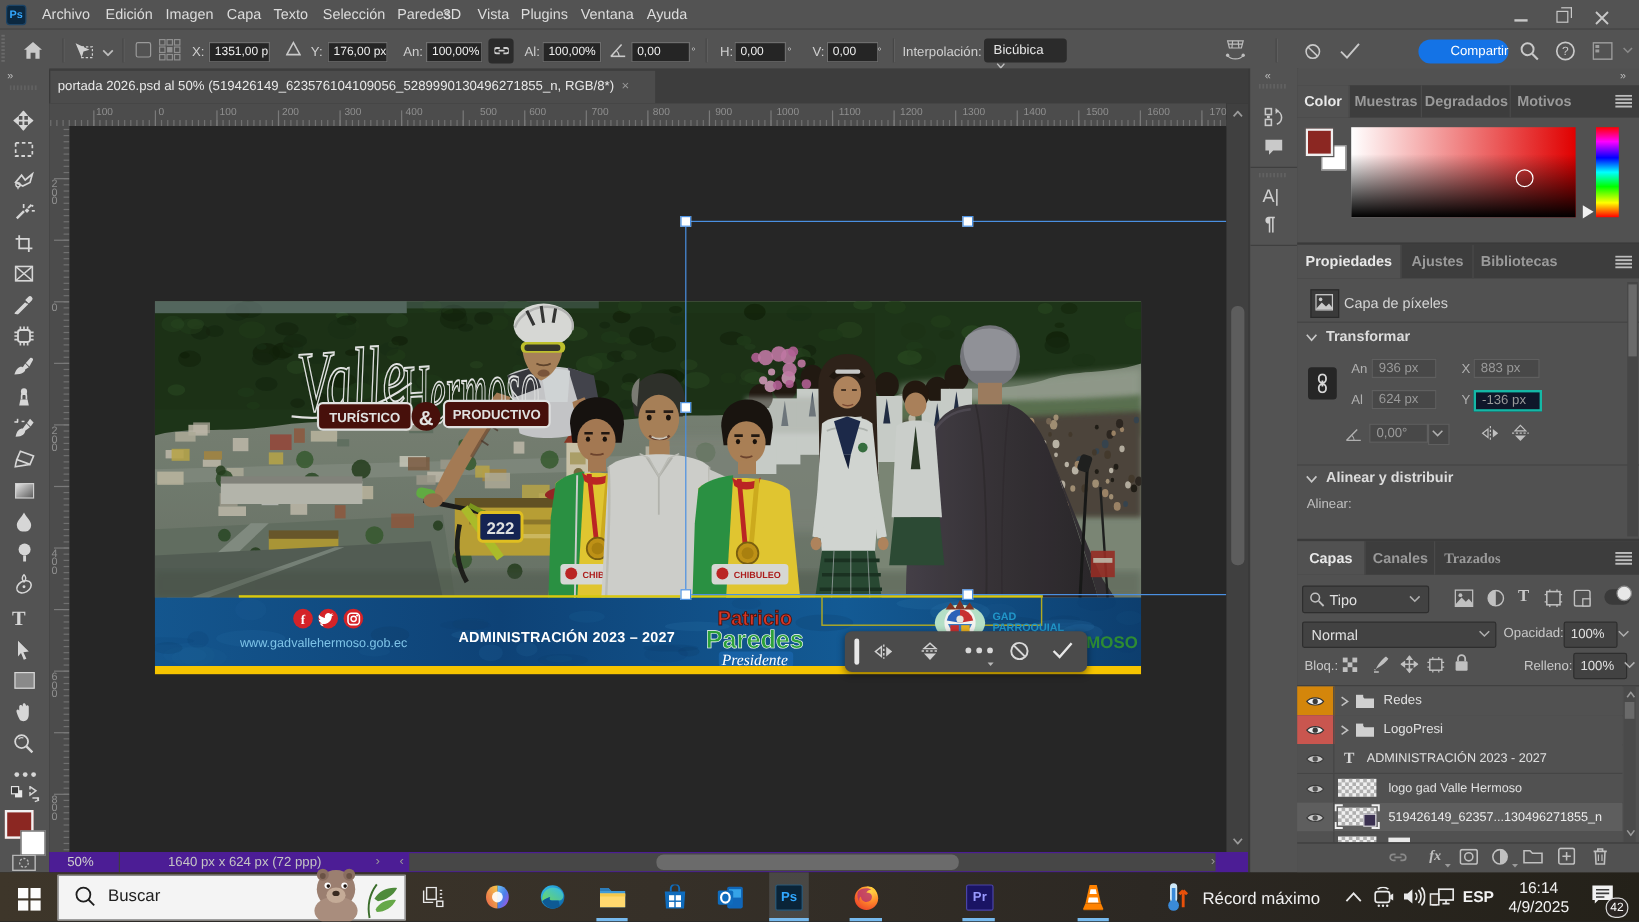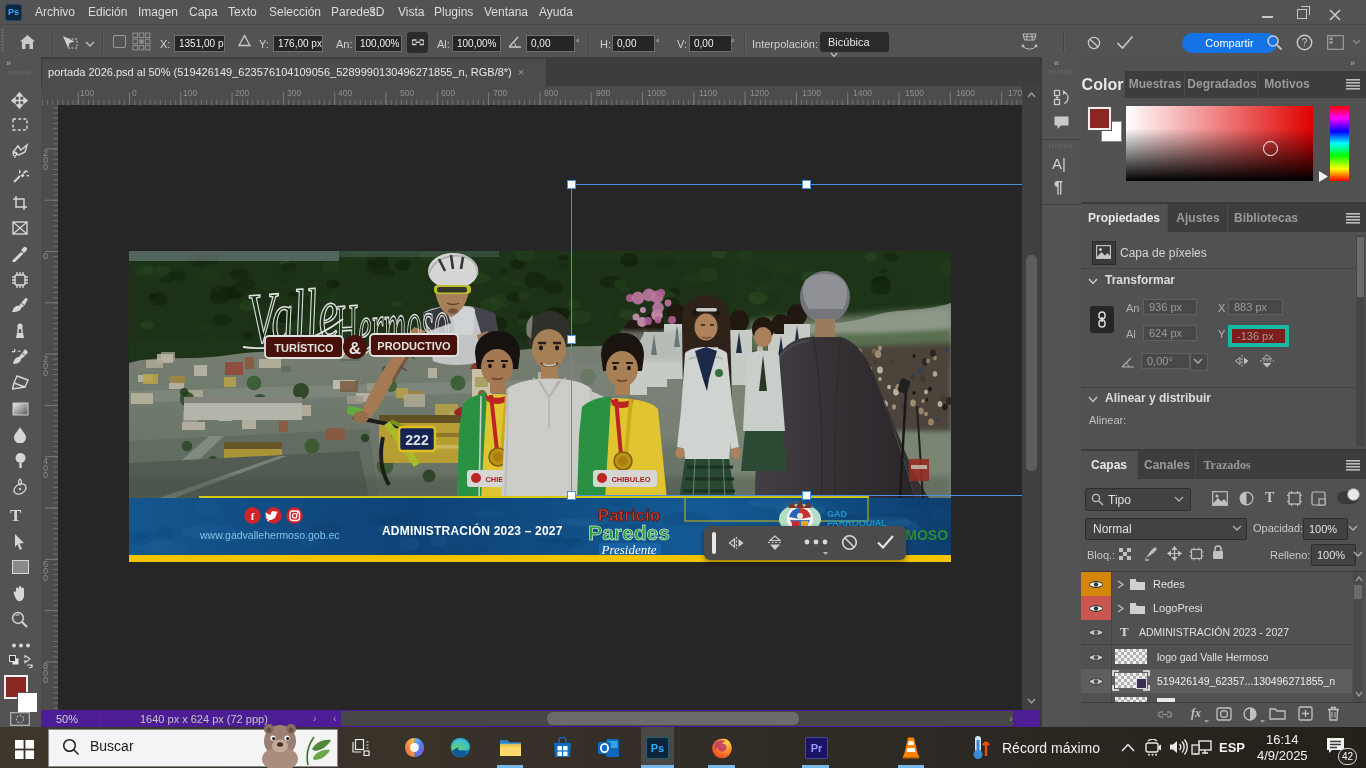--- a/index.html
+++ b/index.html
@@ -142,21 +142,21 @@
       </g>
     </svg>
  <div class="osep" style="left:1063px;"></div>
  <svg class="abs" style="left:1087px;top:11px;" width="14" height="14" viewBox="0 0 14 14">
       <circle cx="7" cy="7" r="5.6" fill="none" stroke="#c9c9c9" stroke-width="1.3"></circle>
       <path d="M3 3.2 L11 10.8" stroke="#c9c9c9" stroke-width="1.3"></path>
     </svg>
  <svg class="abs" style="left:1116px;top:10px;" width="18" height="15" viewBox="0 0 18 15">
       <path d="M1.5 8 L6.5 13 L16.5 1.5" stroke="#c9c9c9" stroke-width="1.6" fill="none"></path>
     </svg>
- <div class="abs" style="left:1182px;top:8px;width:95px;height:20px;background:#1473e6;border-radius:10px;color:#fff;font-size:11px;text-align:center;line-height:20px;">Compartir</div>
+ <div class="abs" style="left:1182px;top:8px;width:75px;height:20px;background:#1473e6;border-radius:10px;color:#fff;font-size:11px;text-align:right;line-height:20px;">Compartir</div>
  <svg class="abs" style="left:1266px;top:9px;" width="17" height="17" viewBox="0 0 17 17">
       <circle cx="7" cy="7" r="5" fill="none" stroke="#c9c9c9" stroke-width="1.6"></circle>
       <path d="M10.8 10.8 L15.5 15.5" stroke="#c9c9c9" stroke-width="1.8"></path>
     </svg>
  <svg class="abs" style="left:1296px;top:9px;" width="17" height="17" viewBox="0 0 17 17">
       <circle cx="8.5" cy="8.5" r="7.2" fill="none" stroke="#c9c9c9" stroke-width="1.4"></circle>
       <text x="8.5" y="12" font-size="10" fill="#c9c9c9" text-anchor="middle" font-family="Liberation Sans">?</text>
     </svg>
  <svg class="abs" style="left:1327px;top:10px;" width="17" height="15" viewBox="0 0 17 15">
       <rect x="0.7" y="0.7" width="15.6" height="13.6" fill="none" stroke="#9e9e9e" stroke-width="1.2"></rect>
@@ -1389,21 +1389,21 @@
         <rect x="18" width="1.5" height="4"></rect>
         <rect x="21" width="1.5" height="4"></rect>
       </g>
     </svg>
 <div class="abs" style="left:12px;top:98px;color:#d0d0d0;font-size:15px;font-family:'Liberation Sans';">A|</div>
 <div class="abs" style="left:14px;top:122px;color:#d0d0d0;font-size:16px;font-weight:bold;">¶</div>
 <div class="abs" style="left:2px;top:147px;width:39px;height:1px;background:#3f3f3f;"></div>
 <div class="abs" style="left:41px;top:0;width:285px;height:670px;background:#515151;"></div>
 <div class="abs" style="left:310px;top:1px;color:#bdbdbd;font-size:9px;letter-spacing:-1px;">»</div>
 <div class="abs" style="left:41px;top:14px;width:285px;height:27px;background:#3d3d3d;"></div>
-<div class="abs" style="left:41px;top:14px;width:43px;height:27px;background:#515151;color:#e8e8e8;font-size:16px;font-weight:bold;text-align:center;line-height:27px;">Color</div>
+<div class="abs" style="left:41px;top:14px;width:43px;height:27px;background:#515151;color:#e8e8e8;font-size:12px;font-weight:bold;text-align:center;line-height:27px;">Color</div>
 <div class="abs" style="left:84px;top:14px;width:60px;height:27px;color:#9a9a9a;font-size:12px;font-weight:bold;text-align:center;line-height:27px;border-left:1px solid #4a4a4a;">Muestras</div>
 <div class="abs" style="left:144px;top:14px;width:74px;height:27px;color:#9a9a9a;font-size:12px;font-weight:bold;text-align:center;line-height:27px;border-left:1px solid #4a4a4a;">Degradados</div>
 <div class="abs" style="left:218px;top:14px;width:56px;height:27px;color:#9a9a9a;font-size:12px;font-weight:bold;text-align:center;line-height:27px;border-left:1px solid #4a4a4a;">Motivos</div>
 <svg class="abs" style="left:306px;top:22px;" width="14" height="11">
       <g fill="#bdbdbd">
         <rect y="0" width="14" height="1.6"></rect>
         <rect y="3" width="14" height="1.6"></rect>
         <rect y="6" width="14" height="1.6"></rect>
         <rect y="9" width="14" height="1.6"></rect>
       </g>
@@ -1449,21 +1449,21 @@
         <path d="M5 6 L5 11"></path>
       </g>
     </svg>
 <span class="abs" style="left:86px;top:245px;color:#b0b0b0;font-size:11px;">An</span>
 <div style="position:absolute;background:#484848;border:1px solid #5f5f5f;color:#9a9a9a;font-size:11px;line-height:14px;padding-left:5px;height:14px;left:103px;top:242px;width:47px;">936 px</div>
 <span class="abs" style="left:178px;top:245px;color:#b0b0b0;font-size:11px;">X</span>
 <div style="position:absolute;background:#484848;border:1px solid #5f5f5f;color:#9a9a9a;font-size:11px;line-height:14px;padding-left:5px;height:14px;left:188px;top:242px;width:48px;">883 px</div>
 <span class="abs" style="left:86px;top:271px;color:#b0b0b0;font-size:11px;">Al</span>
 <div style="position:absolute;background:#484848;border:1px solid #5f5f5f;color:#9a9a9a;font-size:11px;line-height:14px;padding-left:5px;height:14px;left:103px;top:268px;width:47px;">624 px</div>
 <span class="abs" style="left:178px;top:271px;color:#b0b0b0;font-size:11px;">Y</span>
-<div style="position:absolute;background:#7f1d1d;border:4px solid #14b8a6;color:#9a9a9a;font-size:11px;line-height:14px;padding-left:5px;height:14px;left:188px;top:268px;width:48px;">-136 px</div>
+<div style="position:absolute;background:#0f172a;border:2px solid #14b8a6;color:#9a9a9a;font-size:11px;line-height:14px;padding-left:5px;height:14px;left:188px;top:268px;width:48px;">-136 px</div>
 <svg class="abs" style="left:81px;top:299px;" width="15" height="12" viewBox="0 0 15 12">
       <path d="M1 11 L13 11 M1 11 L10 2" stroke="#b0b0b0" stroke-width="1.2" fill="none"></path>
       <path d="M7.5 11 a6 6 0 0 0 -2.2 -4.4" stroke="#b0b0b0" stroke-width="1" fill="none"></path>
     </svg>
 <div style="position:absolute;background:#484848;border:1px solid #5f5f5f;color:#9a9a9a;font-size:11px;line-height:14px;padding-left:5px;height:14px;left:101px;top:296px;width:42px;color:#9a9a9a;">0,00°</div>
 <div class="abs" style="left:150px;top:296px;width:16px;height:16px;background:#484848;border:1px solid #5f5f5f;"></div>
 <svg class="abs" style="left:153px;top:301px;" width="10" height="7">
       <path d="M1 1 L5 5 L9 1" stroke="#b0b0b0" stroke-width="1.3" fill="none"></path>
     </svg>
 <svg class="abs" style="left:194px;top:297px;" width="16" height="14" viewBox="0 0 16 14">

